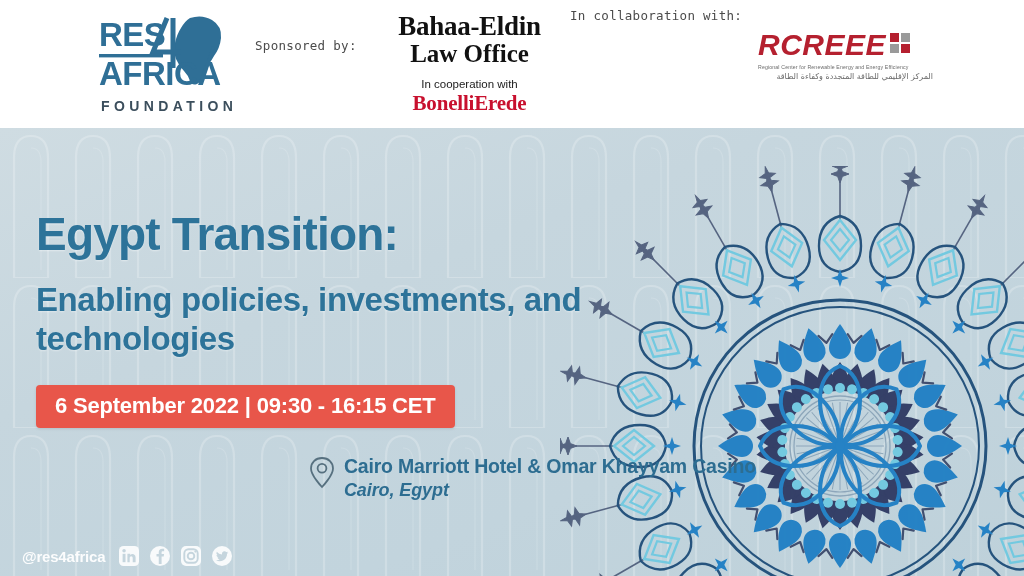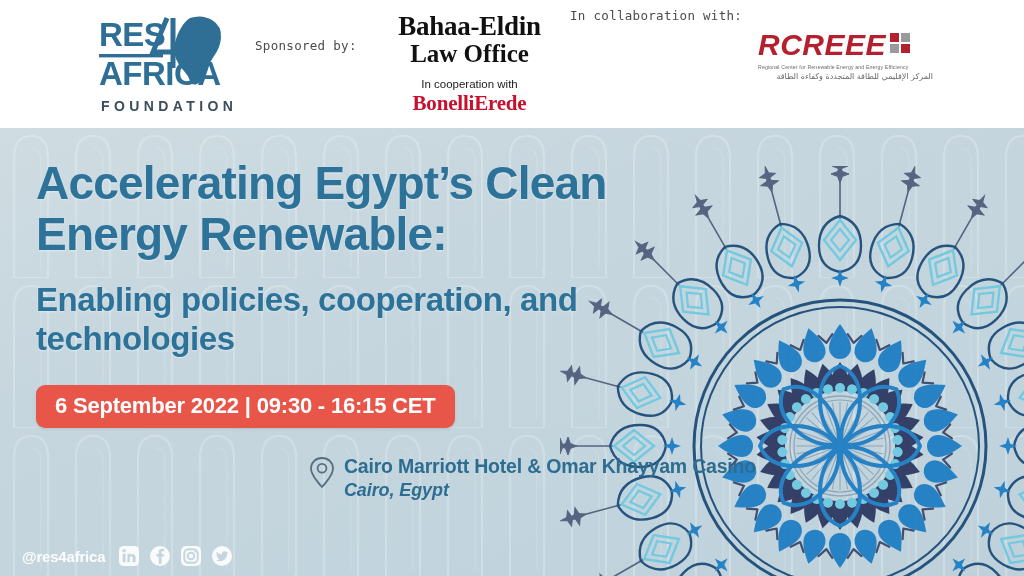--- a/index.html
+++ b/index.html
@@ -136,21 +136,21 @@
   .date-badge {
     display:inline-block;
     margin-top:26px;
     background:#e8564a;
     color:#ffffff;
     font-family:"Liberation Sans", sans-serif;
     font-weight:700;
     font-size:22px;
     letter-spacing:-0.2px;
     padding:8px 19px 9px 19px;
-    border-radius:9px;
+    border-radius:4px;
     white-space:nowrap;
     box-shadow:0 1px 3px rgba(0,0,0,0.10);
   }
   .venue {
     display:flex; align-items:flex-start; gap:9px;
     margin-top:26px;
     justify-content:flex-end;
   }
   .pin { flex:0 0 auto; margin-top:2px; }
   .venue-txt { line-height:1.28; }
@@ -1022,25 +1022,25 @@
           <g transform="rotate(315)">
               <use href="#bigPetal" transform="translate(0,-2)"></use>
             </g>
         </g>
         <circle r="5" fill="#1f7fc4"></circle>
       </g>
     </svg>
 
     <div class="content">
       <h1 class="title">
-        <span>Accelerating Egypt’s Clean</span><br>
-        <span>Energy Renewable:</span>
+        <br>
+        <span>Egypt Transition:</span>
       </h1>
       <h2 class="subtitle">
-        <span>Enabling policies, cooperation, and</span><br>
+        <span>Enabling policies, investments, and</span><br>
         <span>technologies</span>
       </h2>
       <div class="date-badge">6 September 2022 | 09:30 - 16:15 CET</div>
 
       <div class="venue">
         <span class="pin">
           <svg width="26" height="34" viewBox="0 0 26 34" xmlns="http://www.w3.org/2000/svg">
             <path d="M13 2 C19.6 2 24 6.6 24 12.4 C24 19.6 13 31 13 31 C13 31 2 19.6 2 12.4 C2 6.6 6.4 2 13 2 Z" fill="none" stroke="#56707f" stroke-width="1.8"></path>
             <circle cx="13" cy="12.2" r="4.4" fill="none" stroke="#56707f" stroke-width="1.8"></circle>
           </svg>

